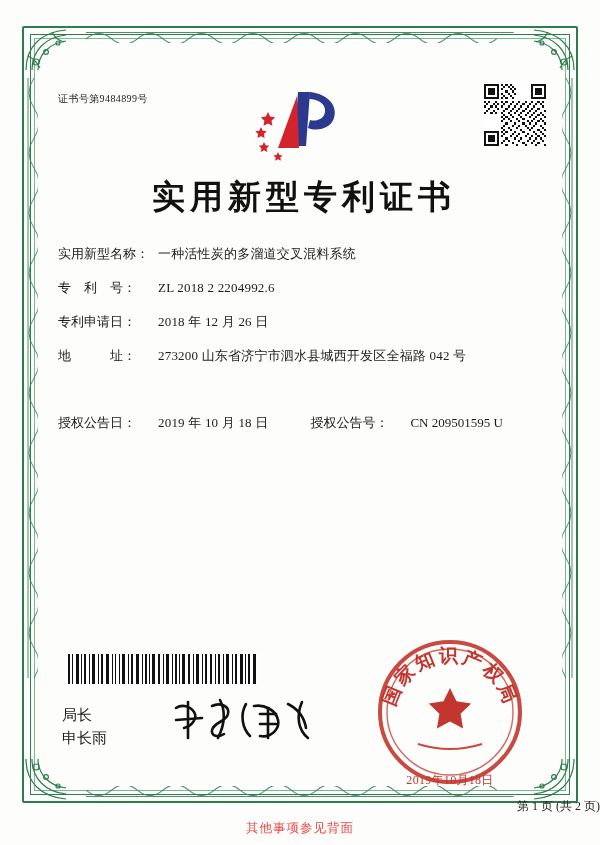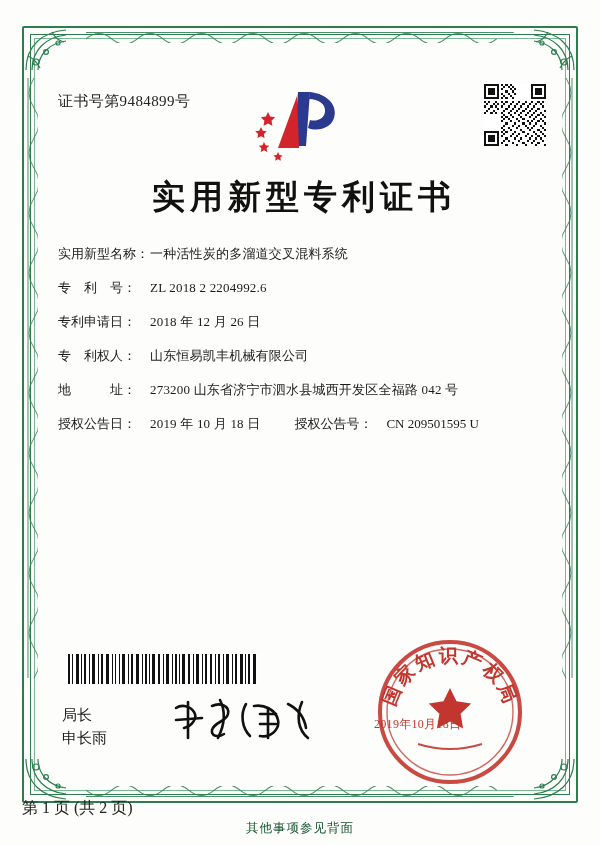--- a/index.html
+++ b/index.html
@@ -75,21 +75,21 @@
     opacity: .85;
   }
   .edge-left { left: 22px; }
   .edge-right { right: 22px; transform: scaleX(-1); }
 
   
   .cert-no {
     position: absolute;
     left: 58px;
     top: 92px;
-    font-size: 15px;
+    font-size: 10px;
     letter-spacing: .4px;
     color: #222;
   }
   .qr {
     position: absolute;
     right: 54px;
     top: 84px;
     width: 62px;
     height: 62px;
   }
@@ -127,37 +127,39 @@
     right: 58px;
     top: 246px;
   }
   .field {
     display: flex;
     align-items: baseline;
     font-size: 13px;
     line-height: 1.2;
     margin-bottom: 18.5px;
     color: #1b1b1b;
+    gap: 8px;
   }
   .field .label {
     flex: 0 0 auto;
     width: 92px;
     letter-spacing: 0px;
     white-space: nowrap;
   }
   .field .value {
     flex: 1 1 auto;
     letter-spacing: .2px;
   }
   .field.split .value { flex: 0 0 auto; }
   .field .label2 {
     flex: 0 0 auto;
     width: 92px;
     margin-left: 34px;
     white-space: nowrap;
+    margin-top: 33px;
   }
   .field .value2 {
     flex: 1 1 auto;
   }
 
   
   .paras {
     position: absolute;
     left: 58px;
     right: 58px;
@@ -203,44 +205,45 @@
     position: absolute;
     right: 74px;
     top: 636px;
     width: 152px;
     height: 152px;
   }
   .seal svg { display:block; width:100%; height:100%; }
   .seal-date {
     position: absolute;
     right: 74px;
-    top: 716px;
+    top: 772px;
     width: 152px;
+    text-align: center;
     font-size: 12px;
     color: #c2362f;
     letter-spacing: .3px;
   }
 
   
   .page-num {
     position: absolute;
     left: 0; right: 0;
     top: 798px;
-    text-align: left;
-    font-size: 16px;
+    text-align: right;
+    font-size: 12px;
     color: #222;
     padding-left: 22px;
   }
   .footnote {
     position: absolute;
     left: 0; right: 0;
     top: 820px;
     text-align: center;
     font-size: 12.5px;
-    color: #14532d;
+    color: #ef4444;
     letter-spacing: 1px;
   }
 </style>
 </head>
 <body>
 
 <div class="page">
 
   <div class="frame-outer"></div>
   <div class="frame-inner"></div>
@@ -533,24 +536,20 @@
     </div>
     <div class="field">
       <span class="label">专　利　号：</span>
       <span class="value">ZL 2018 2 2204992.6</span>
     </div>
     <div class="field">
       <span class="label">专利申请日：</span>
       <span class="value">2018 年 12 月 26 日</span>
     </div>
     <div class="field">
-      <span class="label">专　利权人：</span>
-      <span class="value">山东恒易凯丰机械有限公司</span>
-    </div>
-    <div class="field">
       <span class="label">地　　　址：</span>
       <span class="value">273200 山东省济宁市泗水县城西开发区全福路 042 号</span>
     </div>
     <div class="field split">
       <span class="label">授权公告日：</span>
       <span class="value">2019 年 10 月 18 日</span>
       <span class="label2">授权公告号：</span>
       <span class="value2">CN 209501595 U</span>
     </div>
   </div>

